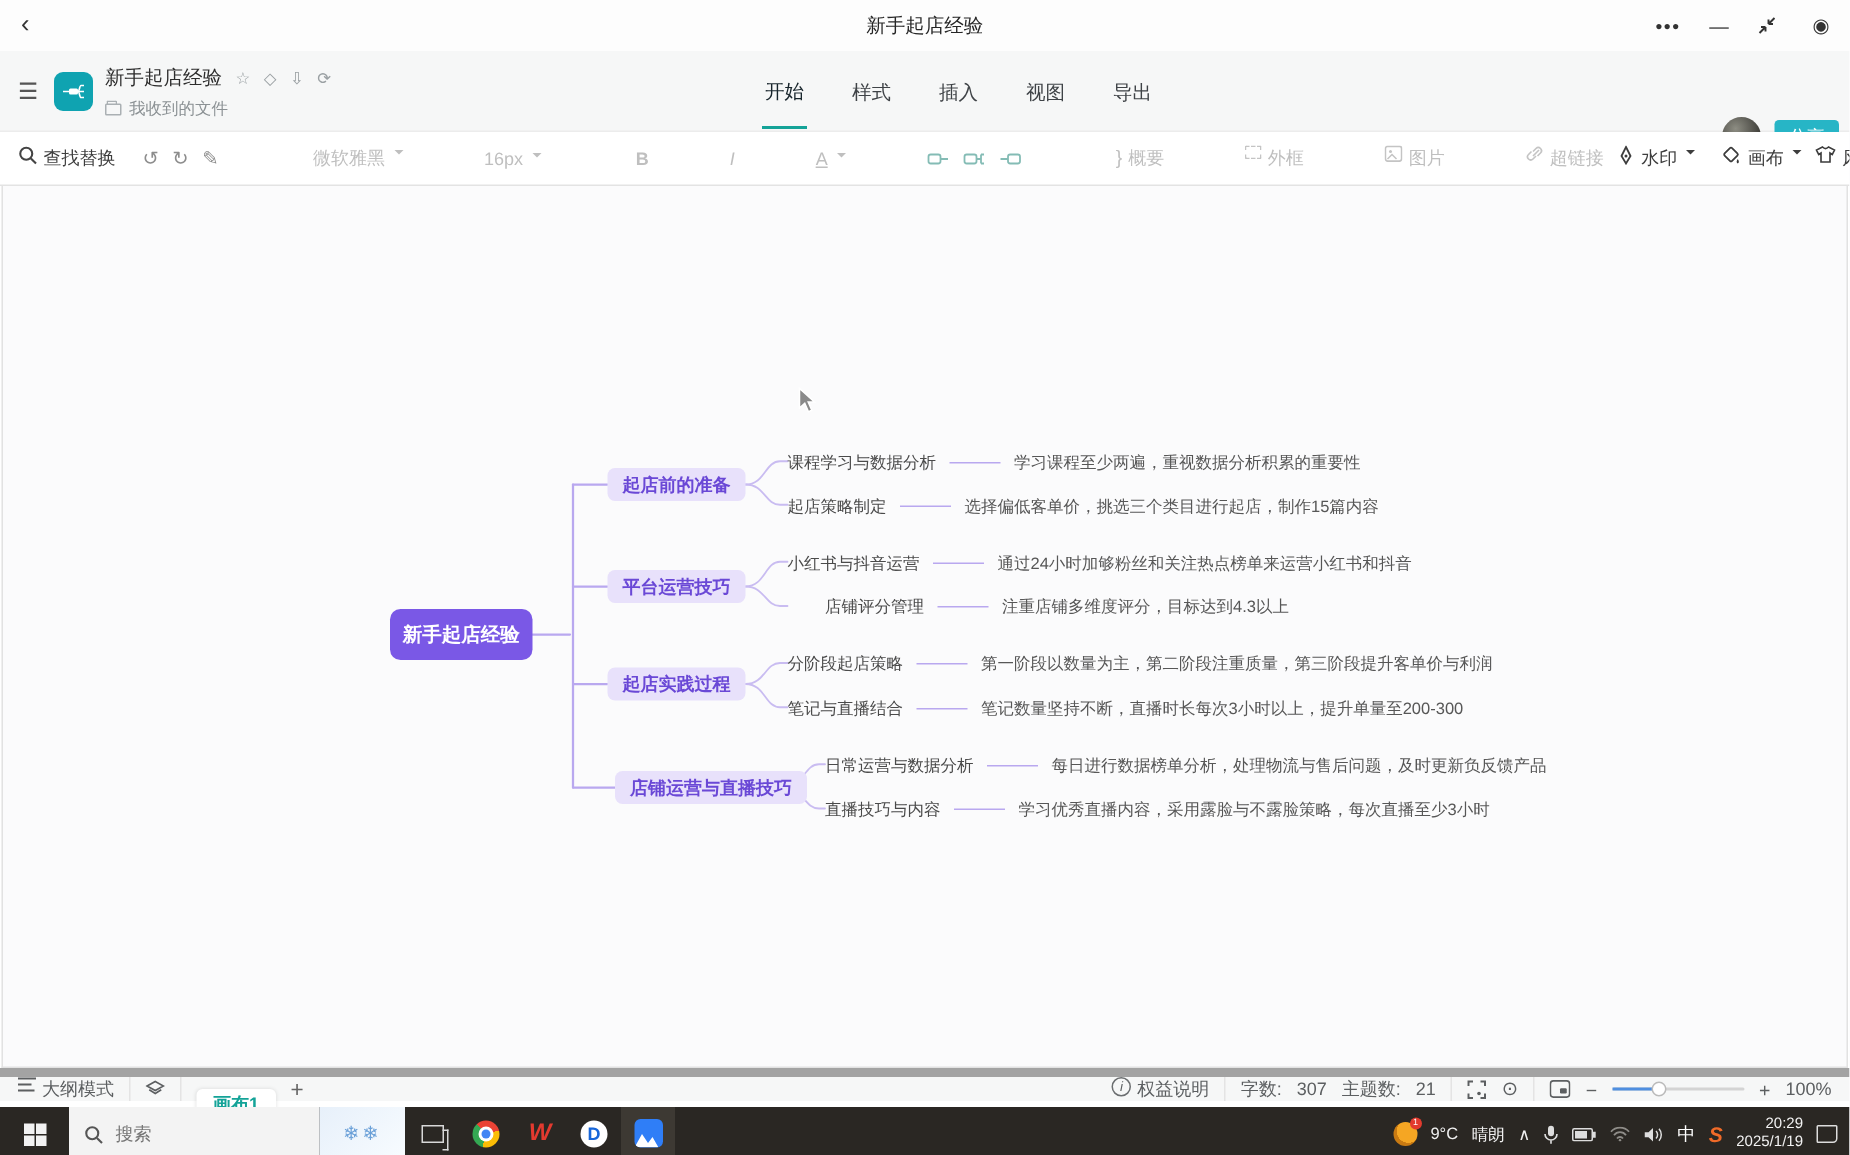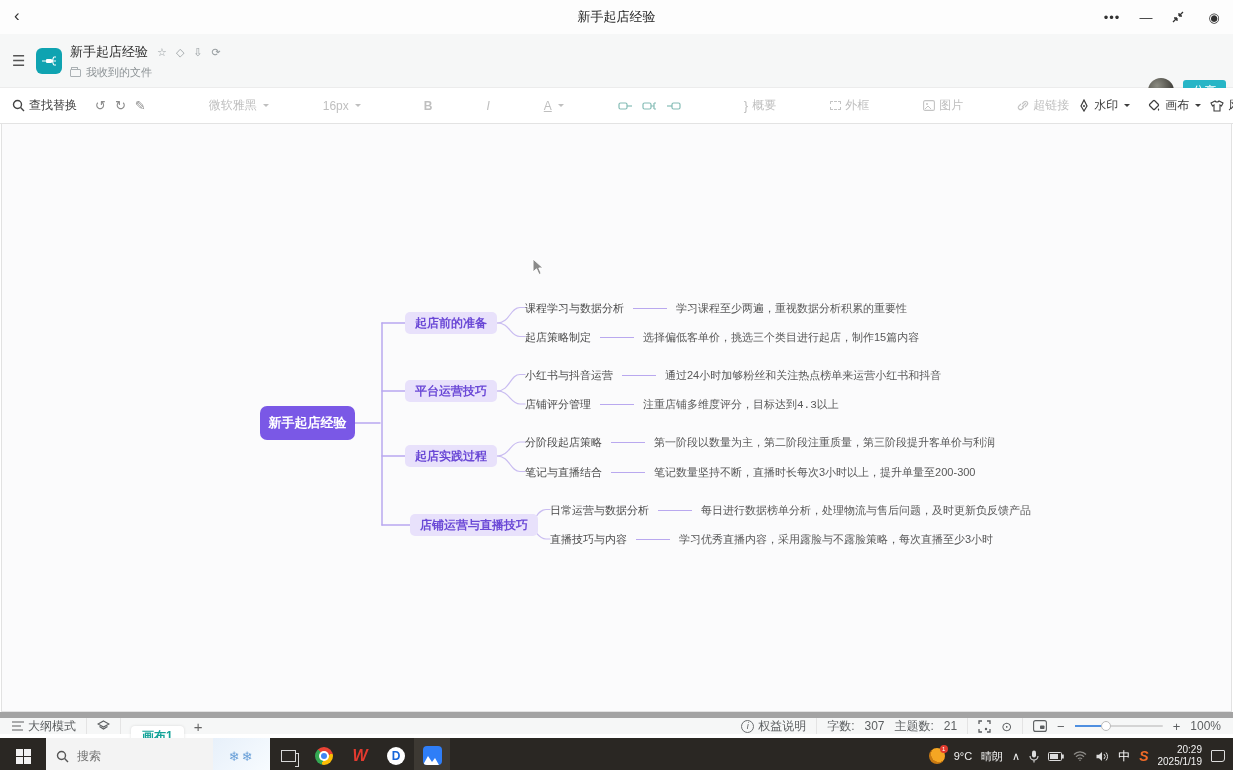--- a/index.html
+++ b/index.html
@@ -28,21 +28,21 @@
   .folder-ic:before { content:""; position:absolute; top:-3px; left:0; width:5px; height:2px; border:1px solid #aab0b3; border-bottom:none; border-radius:1px 1px 0 0; }
   .tabs { position:absolute; left:508px; top:0; height:54px; display:flex; align-items:center; gap:28px; }
   .tab { font-size:13px; color:#3f4347; padding:16px 2px 14px; cursor:pointer; }
   .tab.active { color:#17242b; border-bottom:2px solid var(--accent,#14a398); }
   .avatar { position:absolute; left:1148px; top:44px; width:26px; height:26px; border-radius:50%; background:radial-gradient(circle at 35% 30%,#8d8d83,#3c3b36 70%); }
   .share-btn { position:absolute; left:1183px; top:46px; width:43px; height:23px; border-radius:3px; background:var(--share,#27b5c6); color:#fff; font-size:12px; display:flex; align-items:center; justify-content:center; cursor:pointer; }
 
   
   .toolbar { position:absolute; top:88px; left:0; right:0; height:36px; background:#fff; border-bottom:1px solid #e3e3e3; display:flex; align-items:center; padding:0 12px; gap:9px; font-size:12px; color:#3d3d3d; white-space:nowrap; }
   .sep { width:1px; height:16px; background:#e4e4e4; }
-  .tbi { display:flex; align-items:center; gap:4px; cursor:pointer; }
+  .tbi { display:flex; align-items:flex-start; gap:4px; cursor:pointer; }
   .tbi.off { color:#bfbfbf;margin-left:45px; }
   .glyph { font-size:13px; color:#8d8d8d; }
   .caret { width:0; height:0; border:3px solid transparent; border-top-color:currentColor; margin-top:3px; margin-left:2px; }
   .icon-bars { width:12px; height:9px; background:repeating-linear-gradient(to bottom,#c7c7c7 0 1.3px,transparent 1.3px 4px); }
   .box-dash { width:11px; height:9px; border:1px dashed #c4c4c4; border-radius:1px; }
   .help-circ { width:14px; height:14px; border:1.2px solid #6d6d6d; border-radius:50%; font-size:9px; display:flex; align-items:center; justify-content:center; color:#6d6d6d; }
 
   
   .canvas { position:absolute; top:124px; left:1px; right:1px; height:588px; background:#fbfbfc; border:1px solid #e2e2e2; border-top:none; }
   .mm-svg { position:absolute; top:0; left:0; }
@@ -127,20 +127,27 @@
         <span class="mini-ic">☆</span>
         <span class="mini-ic">◇</span>
         <span class="mini-ic">⇩</span>
         <span class="mini-ic">⟳</span>
       </div>
       <div class="doc-loc-row">
         <span class="folder-ic"></span>
         <span>我收到的文件</span>
       </div>
     </div>
+    <div class="tabs">
+      <div class="tab active">开始</div>
+      <div class="tab">样式</div>
+      <div class="tab">插入</div>
+      <div class="tab">视图</div>
+      <div class="tab">导出</div>
+    </div>
     <div class="avatar"></div>
     <div class="share-btn">分享</div>
   </div>
 
   <div class="toolbar">
     <div class="tbi">
       <svg width="13" height="13" viewBox="0 0 13 13">
           <circle cx="5.5" cy="5.5" r="4" fill="none" stroke="#444" stroke-width="1.4"></circle>
           <path d="M8.6,8.6 L12,12" stroke="#444" stroke-width="1.4"></path>
         </svg>
@@ -294,21 +301,21 @@
     <div class="child-row" style="left:523px; top:205px;">
       <span class="clabel">起店策略制定</span>
       <span class="dash"></span>
       <span class="cdesc">选择偏低客单价，挑选三个类目进行起店，制作15篇内容</span>
     </div>
     <div class="child-row" style="left:523px; top:243px;">
       <span class="clabel">小红书与抖音运营</span>
       <span class="dash"></span>
       <span class="cdesc">通过24小时加够粉丝和关注热点榜单来运营小红书和抖音</span>
     </div>
-    <div class="child-row" style="left:523px; top:272px;font-family:Liberation Mono, monospace;">
+    <div class="child-row" style="left:548px; top:272px;">
       <span class="clabel">店铺评分管理</span>
       <span class="dash"></span>
       <span class="cdesc">注重店铺多维度评分，目标达到4.3以上</span>
     </div>
     <div class="child-row" style="left:523px; top:310px;">
       <span class="clabel">分阶段起店策略</span>
       <span class="dash"></span>
       <span class="cdesc">第一阶段以数量为主，第二阶段注重质量，第三阶段提升客单价与利润</span>
     </div>
     <div class="child-row" style="left:523px; top:340px;align-items:center;">

